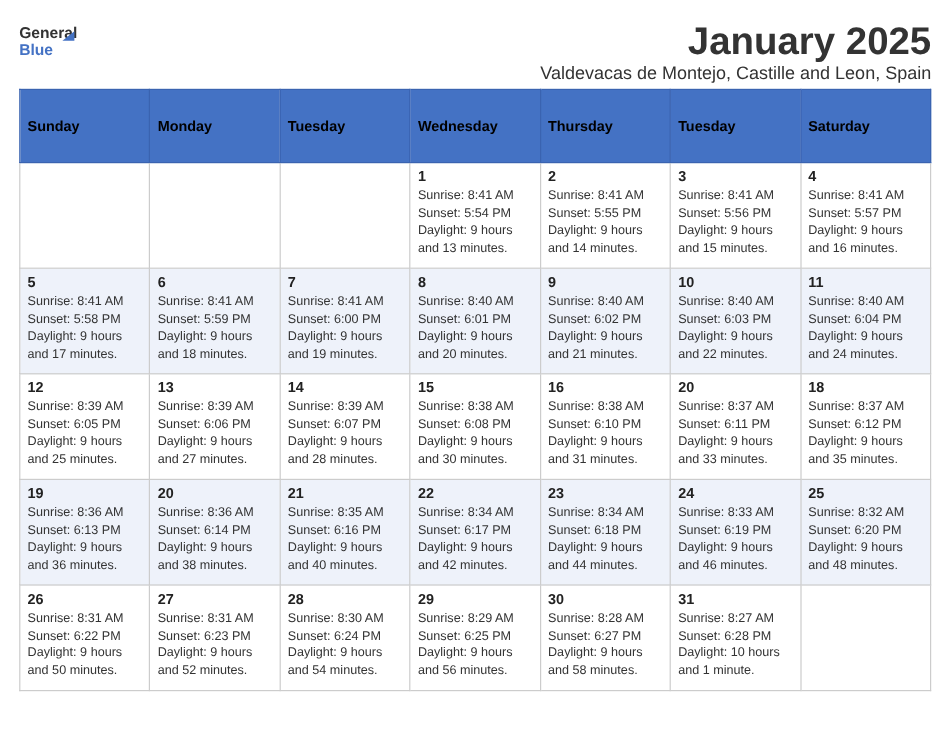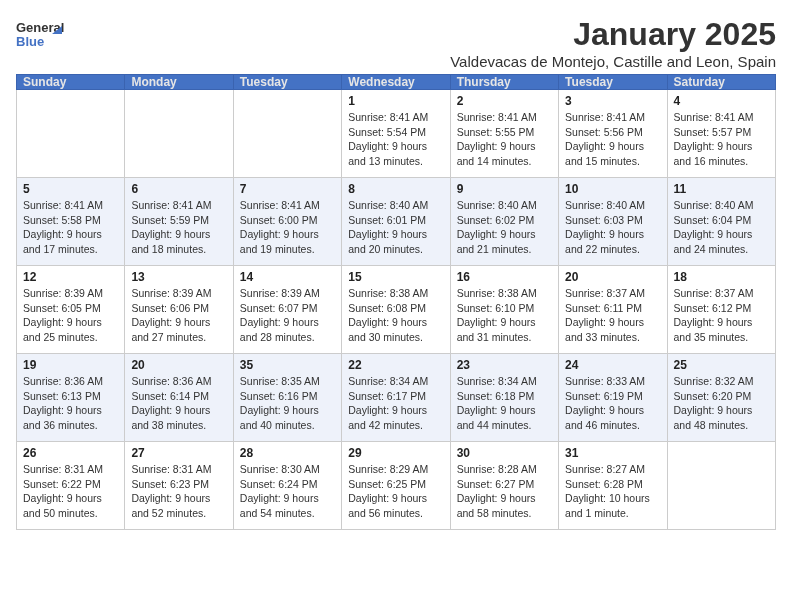--- a/index.html
+++ b/index.html
@@ -37,23 +37,23 @@
       margin-left: 45px;
     }
     .calendar {
       width: 100%;
       border-collapse: collapse;
       border: 1px solid #ccc;
       font-size: 11px;
     }
     .calendar th {
       background: #4472c4;
-      color: #e5e5e5;
+      color: #000000;
       text-align: left;
-      padding: 0 6px;
+      padding: 23px 6px;
       font-size: 12px;
       font-weight: bold;
       border: 1px solid #3a63b0;
     }
     .calendar td {
       vertical-align: top;
       padding: 4px 6px;
       border: 1px solid #ccc;
       width: 108px;
       min-height: 80px;
@@ -189,21 +189,21 @@
       <tr>
         <td>
           <div class="day-num">19</div>
           <div class="day-info">Sunrise: 8:36 AM<br>Sunset: 6:13 PM<br>Daylight: 9 hours and 36 minutes.</div>
         </td>
         <td>
           <div class="day-num">20</div>
           <div class="day-info">Sunrise: 8:36 AM<br>Sunset: 6:14 PM<br>Daylight: 9 hours and 38 minutes.</div>
         </td>
         <td>
-          <div class="day-num">35</div>
+          <div class="day-num">21</div>
           <div class="day-info">Sunrise: 8:35 AM<br>Sunset: 6:16 PM<br>Daylight: 9 hours and 40 minutes.</div>
         </td>
         <td>
           <div class="day-num">22</div>
           <div class="day-info">Sunrise: 8:34 AM<br>Sunset: 6:17 PM<br>Daylight: 9 hours and 42 minutes.</div>
         </td>
         <td>
           <div class="day-num">23</div>
           <div class="day-info">Sunrise: 8:34 AM<br>Sunset: 6:18 PM<br>Daylight: 9 hours and 44 minutes.</div>
         </td>

